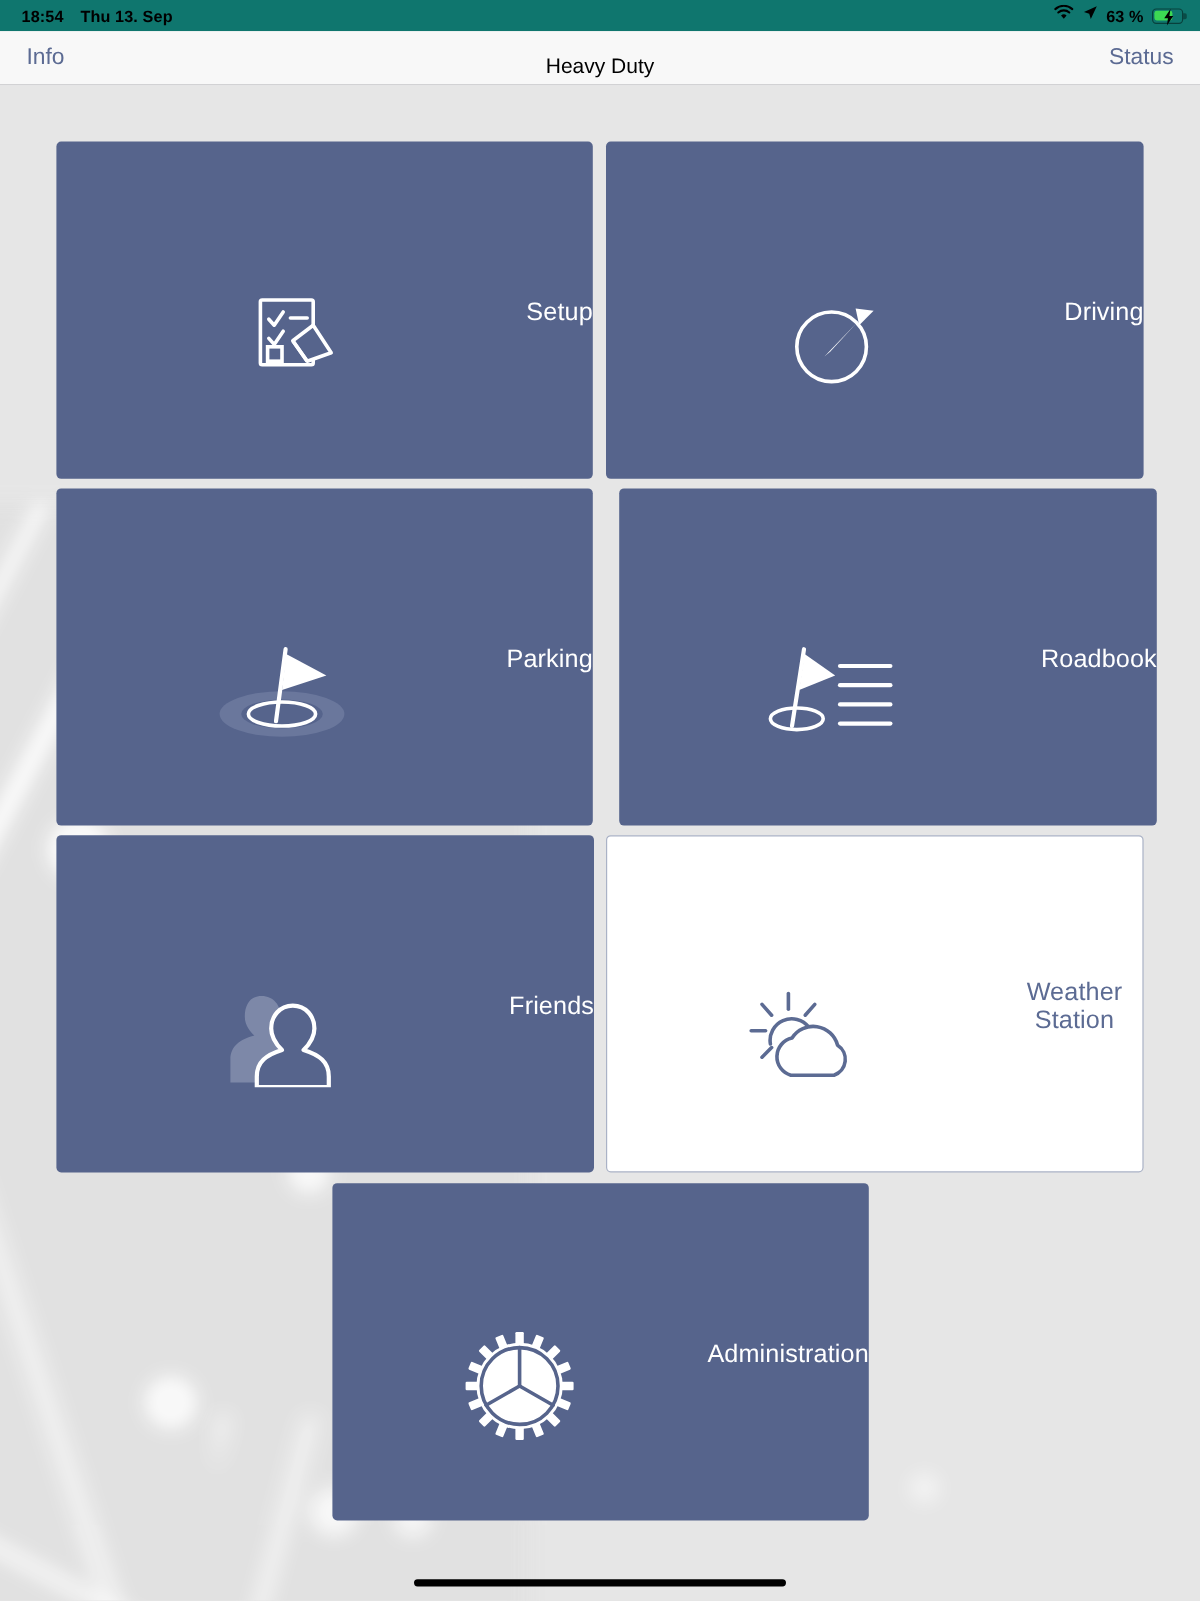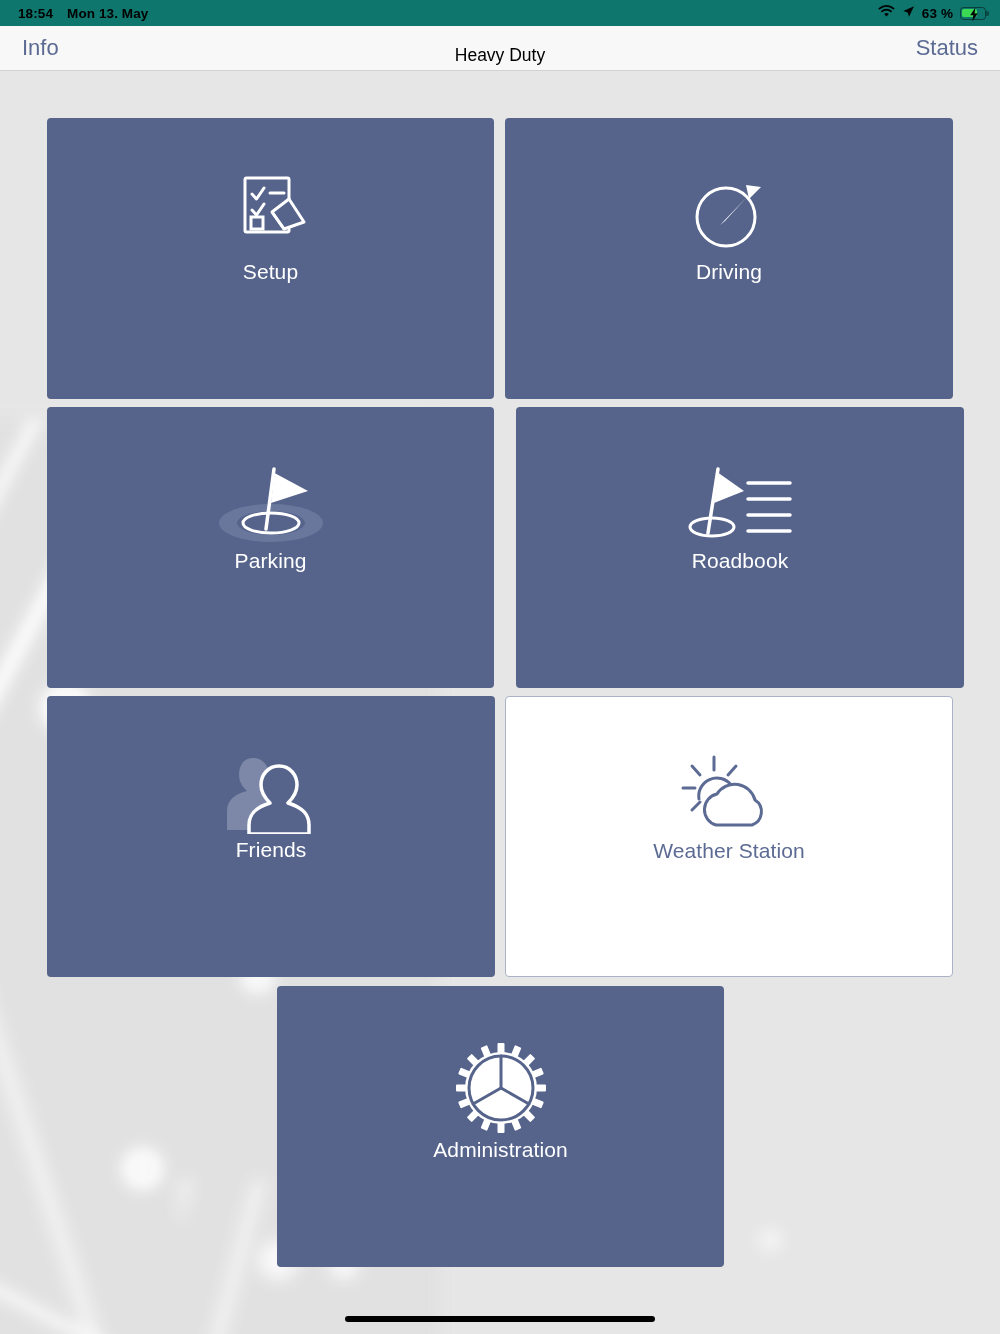--- a/index.html
+++ b/index.html
@@ -128,21 +128,21 @@
     position: absolute;
     left: 0; top: 26px;
     width: 1000px; height: 45px;
     background: #f8f8f8;
     border-bottom: 1px solid #d2d2d4;
     display: flex;
     align-items: center;
     z-index: 20;
   }
   #nav-bar .nav-btn {
-    font-size: 22px;
+    font-size: 19px;
     color: #5c6b93;
     cursor: pointer;
     background: none;
     border: none;
     font-family: inherit;
     padding: 4px 8px;
   }
   #nav-left { position: absolute; left: 14px; }
   #nav-right { position: absolute; right: 14px; }
   #nav-title {
@@ -159,21 +159,21 @@
     left: 0; top: 71px;
     width: 1000px;
     height: 1263px;
     z-index: 10;
   }
   .tile {
     position: absolute;
     background: #56648c;
     border-radius: 4px;
     display: flex;
-    flex-direction: column;
+    flex-direction: row;
     align-items: center;
     justify-content: flex-start;
     cursor: pointer;
     overflow: hidden;
   }
   .tile.light {
     background: #ffffff;
     border: 1px solid #aab2c6;
   }
   .tile .tile-icon {
@@ -224,21 +224,21 @@
 </style>
 </head>
 <body>
 
 <div id="app-background"></div>
 
 <div id="status-bar">
 
   <div class="status-left">
     <span>18:54</span>
-    <span>Mon 13. May</span>
+    <span>Thu 13. Sep</span>
   </div>
 
   <div class="status-right">
     <span>
       <svg width="17" height="13" viewBox="0 0 17 13">
         <path d="M8.5 11.6 L6.2 8.9 A3.6 3.6 0 0 1 10.8 8.9 Z" fill="#000"></path>
         <path d="M3.9 6.4 A6.9 6.9 0 0 1 13.1 6.4" stroke="#000" stroke-width="1.7" fill="none" stroke-linecap="round"></path>
         <path d="M1.4 3.6 A10.6 10.6 0 0 1 15.6 3.6" stroke="#000" stroke-width="1.7" fill="none" stroke-linecap="round"></path>
       </svg>
     </span>

